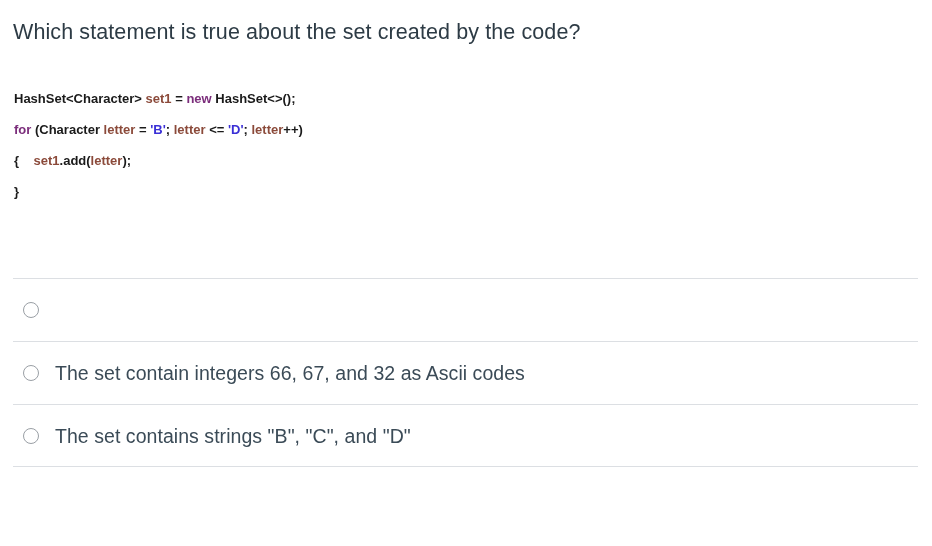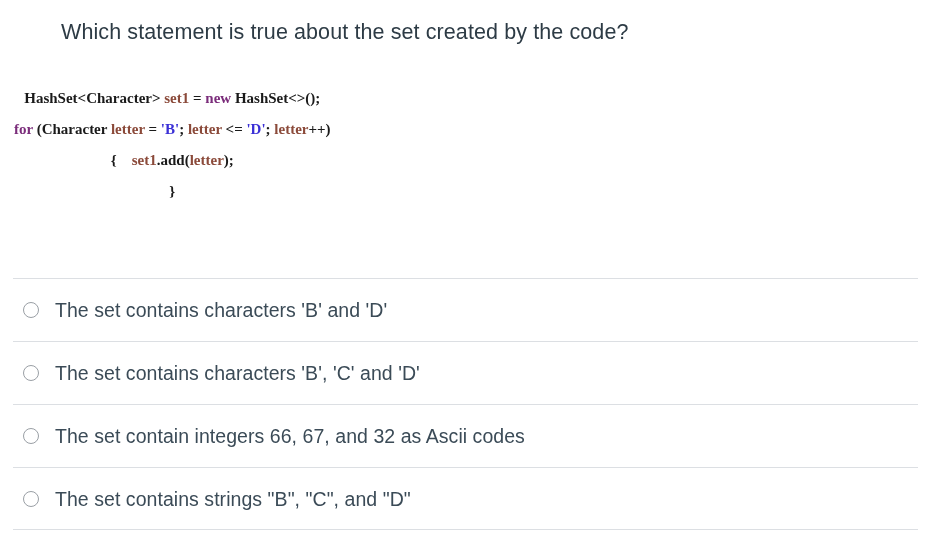--- a/index.html
+++ b/index.html
@@ -26,36 +26,34 @@
   .question-text {
     position: absolute;
     left: 13px;
     top: 17px;
     font-size: 21.5px;
     line-height: 30px;
     color: #2d3b45;
     font-weight: 400;
     letter-spacing: 0.1px;
     white-space: nowrap;
-    margin-left: 48px;
   }
 
   
   .code-block {
     position: absolute;
     left: 14px;
     top: 83px;
-    font-family: Liberation Serif, serif;
-    font-size: 15px;
+    font-family: Liberation Sans, sans-serif;
+    font-size: 13px;
     font-weight: 700;
     line-height: 31px;
     letter-spacing: 0px;
     white-space: pre;
     color: #1a1a1a;
-    text-align: center;
   }
   .code-line { display: block; height: 31px; }
 
   .tok-plain   { color: #1a1a1a; }
   .tok-keyword { color: #7b2d7b; }
   .tok-var     { color: #8b4a3a; }
   .tok-string  { color: #3a2fd6; }
 
   
   .answers {
@@ -100,25 +98,20 @@
 
 <div class="quiz-question">
 
   <div class="question-text">Which statement is true about the set created by the code?</div>
 
   <div class="code-block"><span class="code-line"><span class="tok-plain">HashSet&lt;Character&gt;</span><span class="tok-plain"> </span><span class="tok-var">set1</span><span class="tok-plain"> = </span><span class="tok-keyword">new</span><span class="tok-plain"> HashSet&lt;&gt;();</span></span><span class="code-line"><span class="tok-keyword">for</span><span class="tok-plain"> (Character </span><span class="tok-var">letter</span><span class="tok-plain"> = </span><span class="tok-string">'B'</span><span class="tok-plain">; </span><span class="tok-var">letter</span><span class="tok-plain"> &lt;= </span><span class="tok-string">'D'</span><span class="tok-plain">; </span><span class="tok-var">letter</span><span class="tok-plain">++)</span></span><span class="code-line"><span class="tok-plain">{    </span><span class="tok-var">set1</span><span class="tok-plain">.add(</span><span class="tok-var">letter</span><span class="tok-plain">);</span></span><span class="code-line"><span class="tok-plain">}</span></span></div>
 
   <div class="answers">
       <div class="answer-row">
         <span class="radio"></span>
-        <span class="answer-label">The set contains characters 'B' and 'D'</span>
-      </div>
-      <div class="answer-row">
-        <span class="radio"></span>
-        <span class="answer-label">The set contains characters 'B', 'C' and 'D'</span>
       </div>
       <div class="answer-row">
         <span class="radio"></span>
         <span class="answer-label">The set contain integers 66, 67, and 32 as Ascii codes</span>
       </div>
       <div class="answer-row">
         <span class="radio"></span>
         <span class="answer-label">The set contains strings "B", "C", and "D"</span>
       </div>
     </div>

